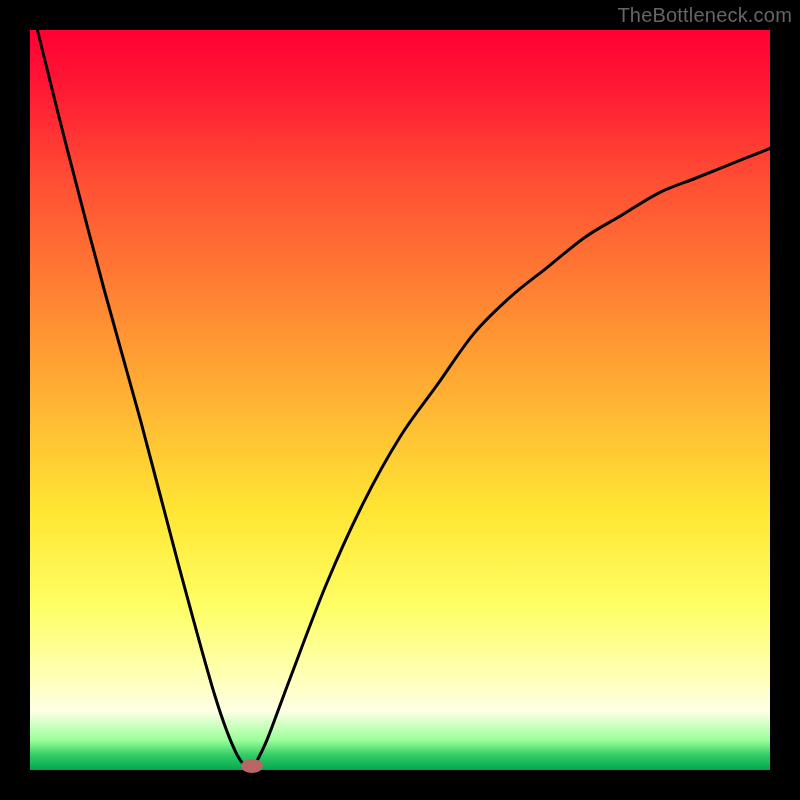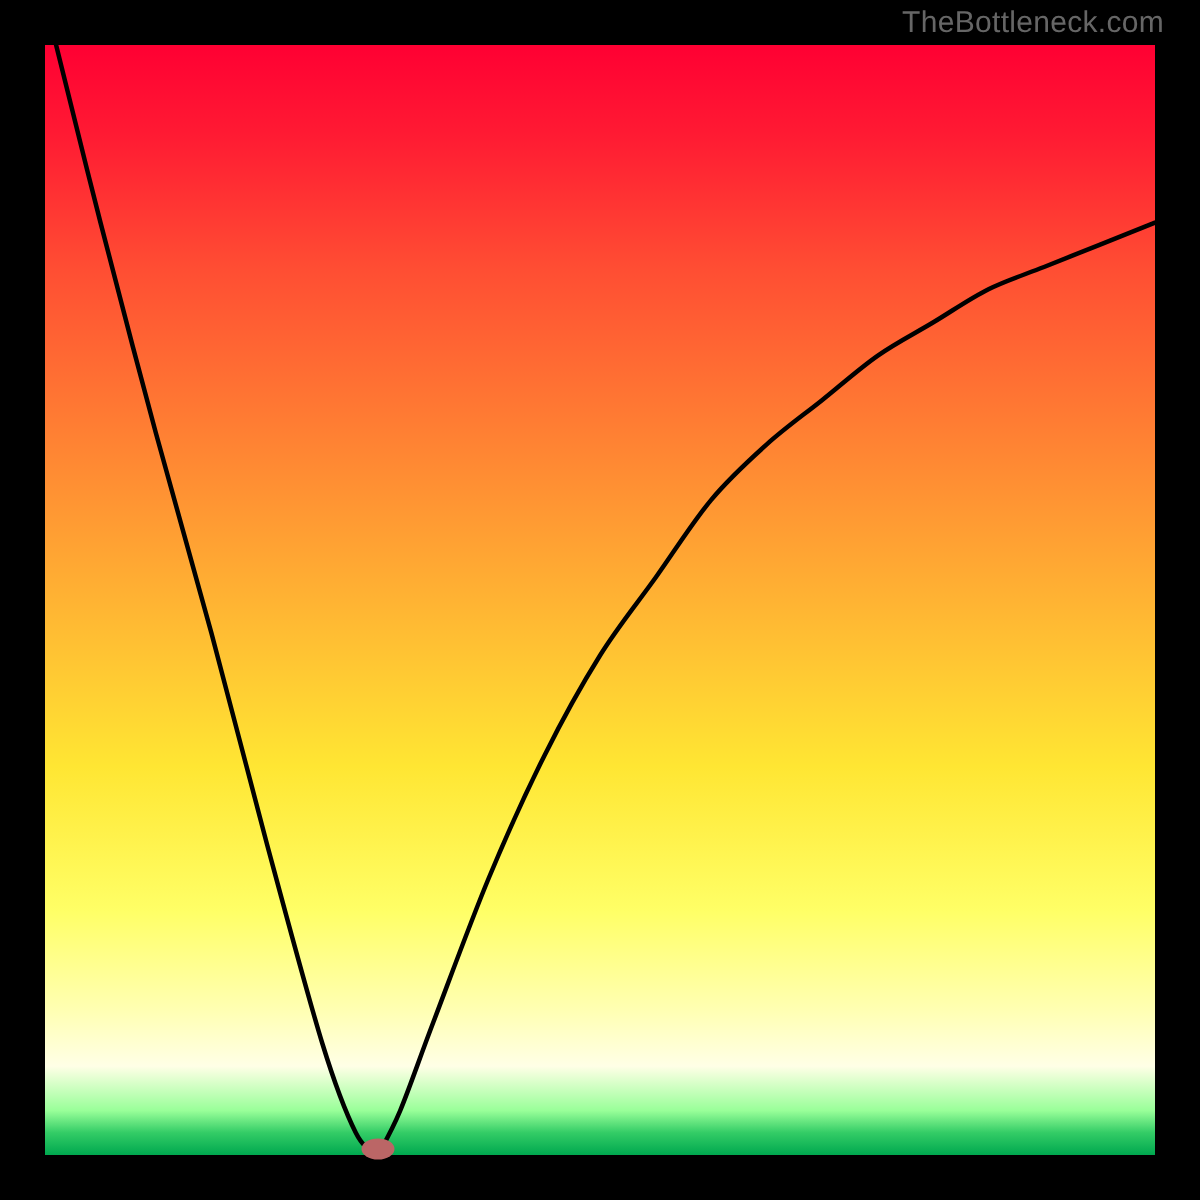--- a/index.html
+++ b/index.html
@@ -54,21 +54,21 @@
     stroke-linecap: round;
     stroke-linejoin: round;
   }
   .marker {
     fill: #bb6666;
     stroke: none;
   }
   .watermark {
     position: absolute;
     top: 4px;
-    right: 24px;
+    right: 8px;
     color: #666;
     font-size: 20px;
     font-weight: 500;
     letter-spacing: 0.2px;
     user-select: none;
   }
 </style>
 </head>
 <body>
 

